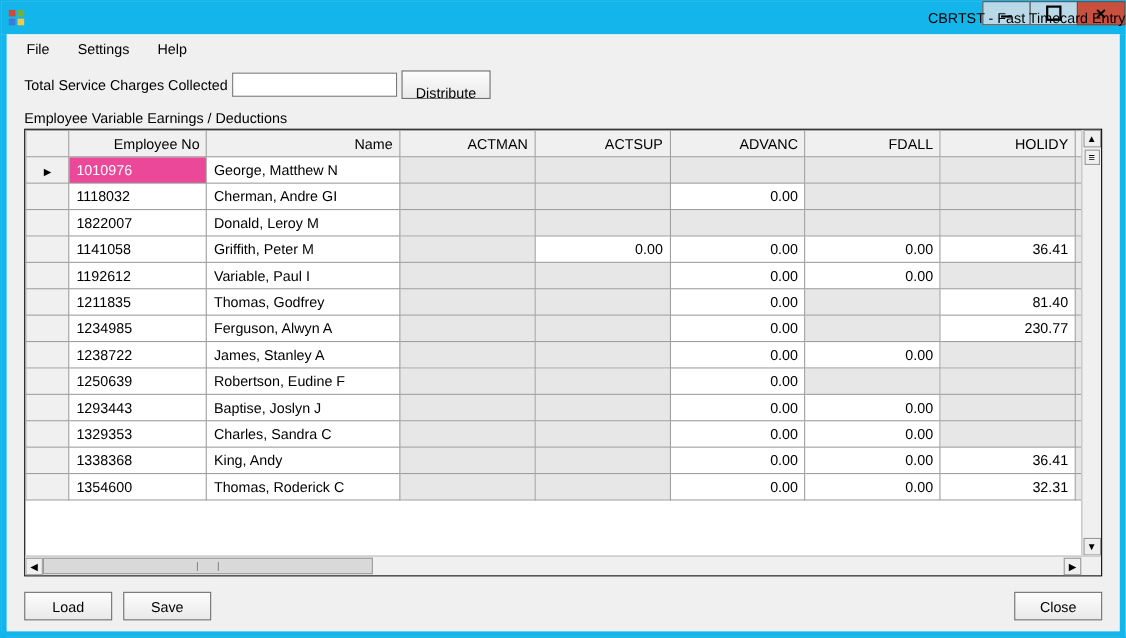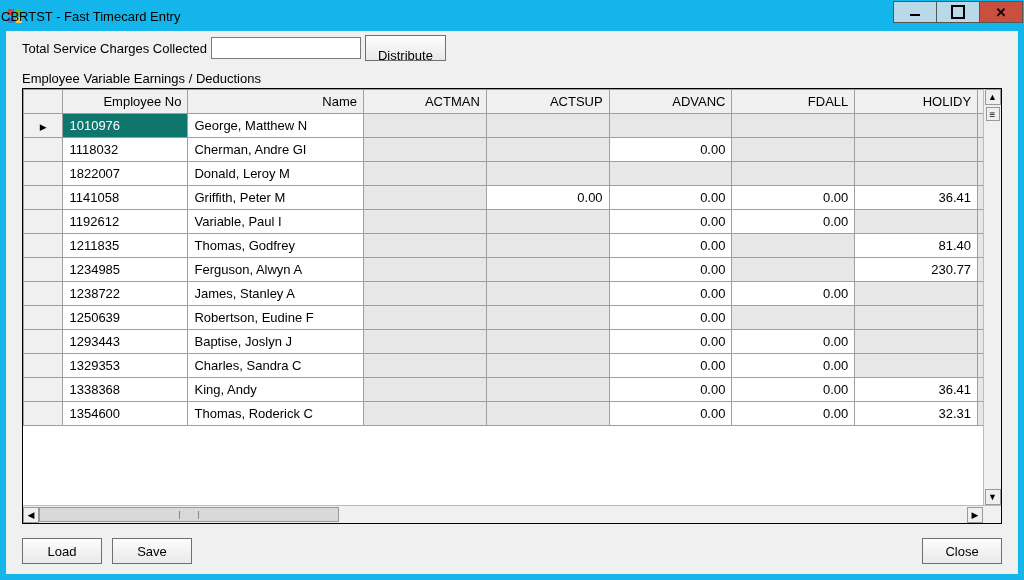--- a/index.html
+++ b/index.html
@@ -1,20 +1,20 @@
 <!DOCTYPE html>
 <html><head>
 <meta charset="utf-8">
 <style>
   * { box-sizing: border-box; }
   html, body { margin:0; padding:0; font-family: "Segoe UI", Tahoma, sans-serif; font-size:12px; background:#fff; }
   .window { width:1024px; height:580px; border:1px solid #13b5ea; background:#f0f0f0; display:flex; flex-direction:column; }
   .titlebar { height:30px; background:#13b5ea; display:flex; align-items:center; color:#000; position:relative; }
   .titlebar .app-icon { width:16px; height:16px; margin:0 6px; display:inline-flex; }
-  .titlebar .title { position:absolute; left:0; right:17px; text-align:left; font-size:13px; pointer-events:none; }
+  .titlebar .title { position:absolute; left:0; right:0; text-align:right; font-size:13px; pointer-events:none; }
   .winbtns { margin-left:auto; display:flex; height:100%; }
   .winbtn { width:44px; height:22px; display:flex; align-items:center; justify-content:center; border:1px solid #555; margin-left:-1px; background:#b9d9e8; font-family: "Segoe UI Symbol", sans-serif; font-size:11px; }
   .winbtn.close { background:#c94f3f; color:#000; }
   .winbtn.min::before { content:""; display:block; width:10px; height:2px; background:#000; margin-top:6px; }
   .winbtn.max::before { content:""; display:block; width:10px; height:10px; border:2px solid #000; }
   .winbtn.close::before { content:"\2715"; font-weight:bold; font-size:13px; }
 
   .body { flex:1; border:5px solid #13b5ea; border-top:none; background:#f0f0f0; padding:0; display:flex; flex-direction:column; overflow:hidden; }
 
   .menubar { padding:6px 10px 8px 18px; font-size:13px; }
@@ -28,21 +28,21 @@
 
   .grid-wrap { margin:0 16px 6px 16px; flex:1; border:1px solid #000; background:#fff; display:flex; flex-direction:column; overflow:hidden; }
   .grid-inner { flex:1; display:flex; overflow:hidden; }
   .grid-table-wrap { flex:1; overflow:hidden; }
   table.grid { border-collapse:collapse; width:1010px; table-layout:fixed; }
   table.grid th, table.grid td { border:1px solid #9f9f9f; padding:3px 6px; font-size:13px; height:24px; white-space:nowrap; overflow:hidden; }
   table.grid th { background:#f0f0f0; font-weight:normal; text-align:right; }
   table.grid th.num, table.grid td.num { text-align:right; }
   .rowhdr { width:36px; background:#f0f0f0; text-align:center; }
   .rowhdr.sel::before { content:"\25B6"; font-size:9px; color:#000; }
-  td.selcell { background:#0f766e; color:#fff;margin-top:48px; }
+  td.selcell { background:#ec4899; color:#fff;margin-top:48px; }
   td.grey { background:#e7e7e7; }
   td.white { background:#fff; }
 
   .vscroll { width:18px; background:#f0f0f0; border-left:1px solid #bbb; display:flex; flex-direction:column; align-items:center; }
   .vscroll .arrow, .hscroll .arrow { width:16px; height:16px; border:1px solid #999; background:#efefef; display:flex; align-items:center; justify-content:center; font-size:9px; }
   .vscroll .mid { flex:1; display:flex; align-items:flex-start; }
   .vscroll .thumb-ind { width:14px; height:14px; border:1px solid #999; margin-top:2px; font-size:10px; display:flex; align-items:center; justify-content:center; }
 
   .hscroll { height:18px; background:#f0f0f0; border-top:1px solid #bbb; display:flex; align-items:center; }
   .hscroll .track { flex:1; position:relative; height:100%; }
@@ -71,20 +71,25 @@
     <div class="title">CBRTST - Fast Timecard Entry</div>
     <div class="winbtns">
       <div class="winbtn min"></div>
       <div class="winbtn max"></div>
       <div class="winbtn close"></div>
     </div>
   </div>
 
   <div class="body">
 
+    <div class="menubar">
+      <span>File</span>
+      <span>Settings</span>
+      <span>Help</span>
+    </div>
 
     <div class="toolbar">
       <span>Total Service Charges Collected</span>
       <input type="text" value="" style="">
       <button class="distribute-btn">Distribute</button>
     </div>
 
     <div class="section-label">Employee Variable Earnings / Deductions</div>
 
     <div class="grid-wrap">

